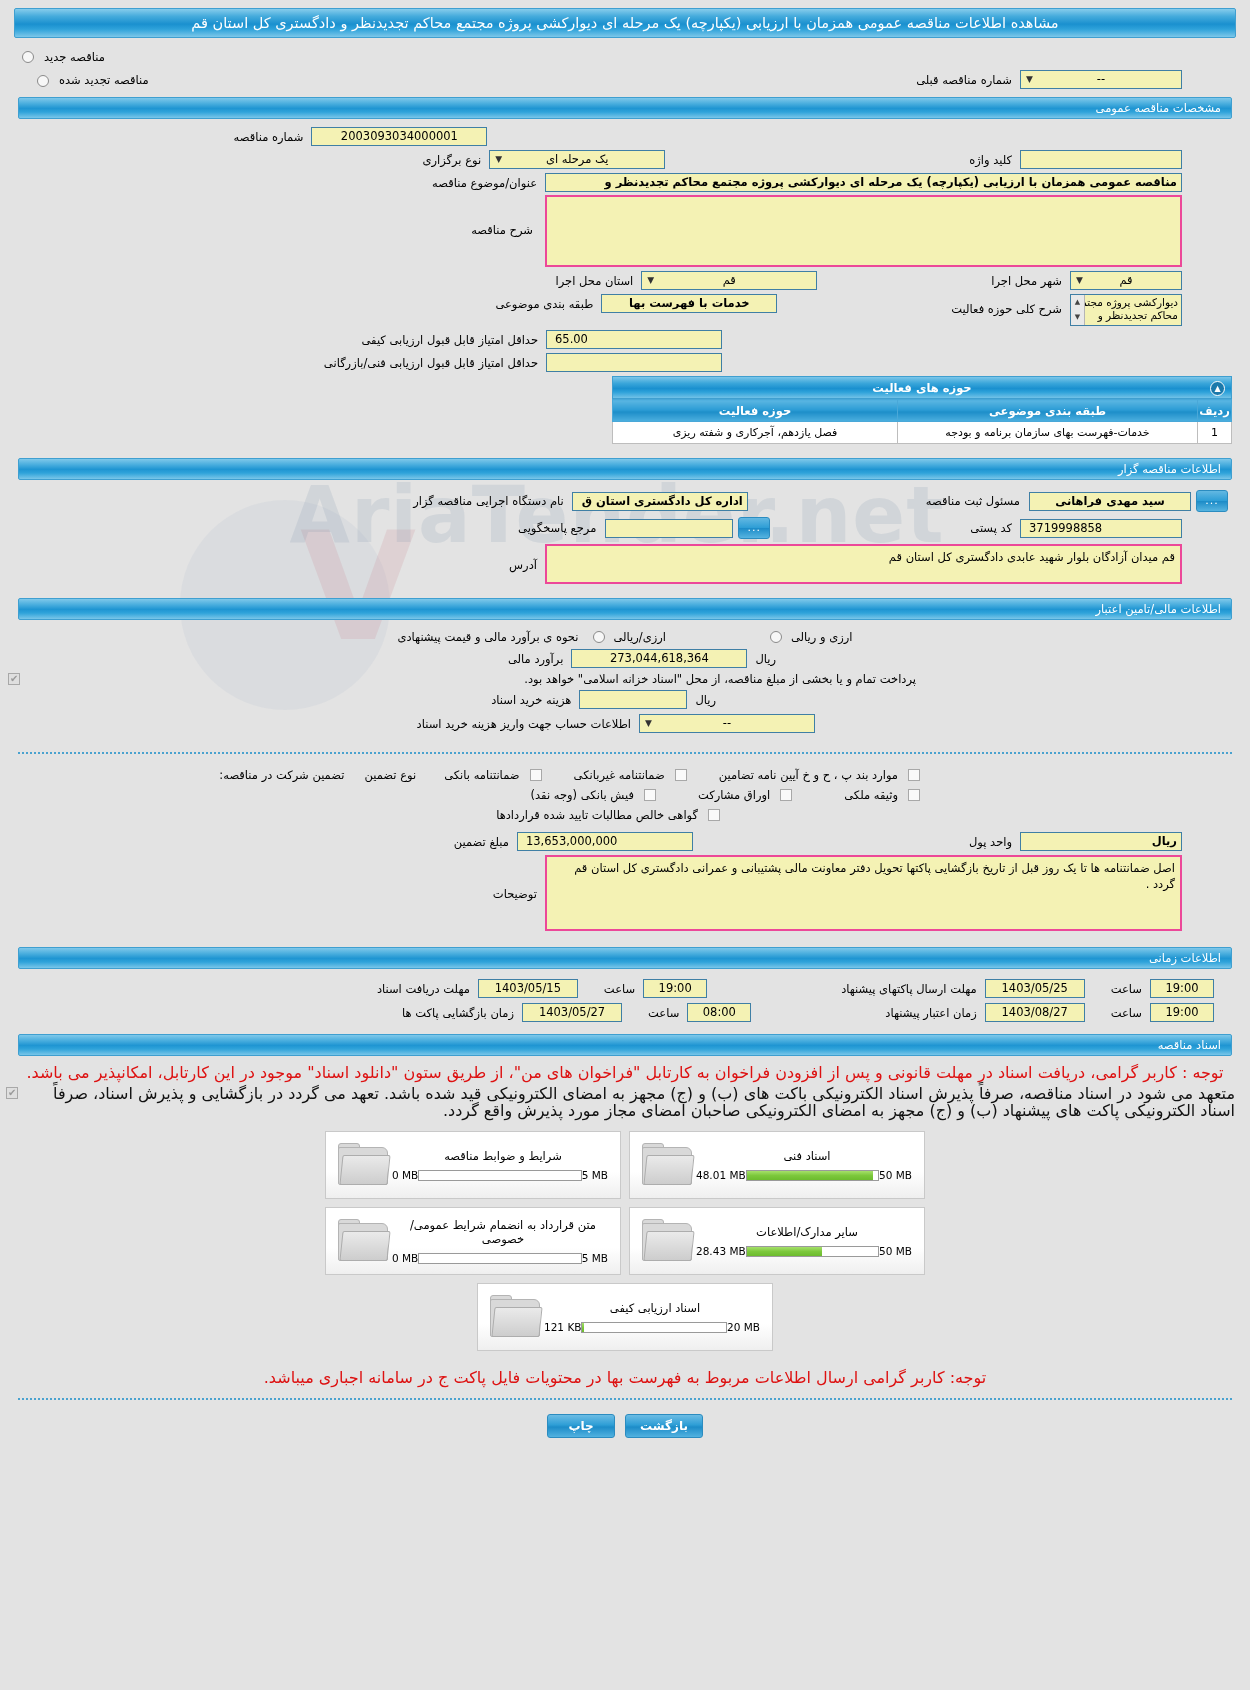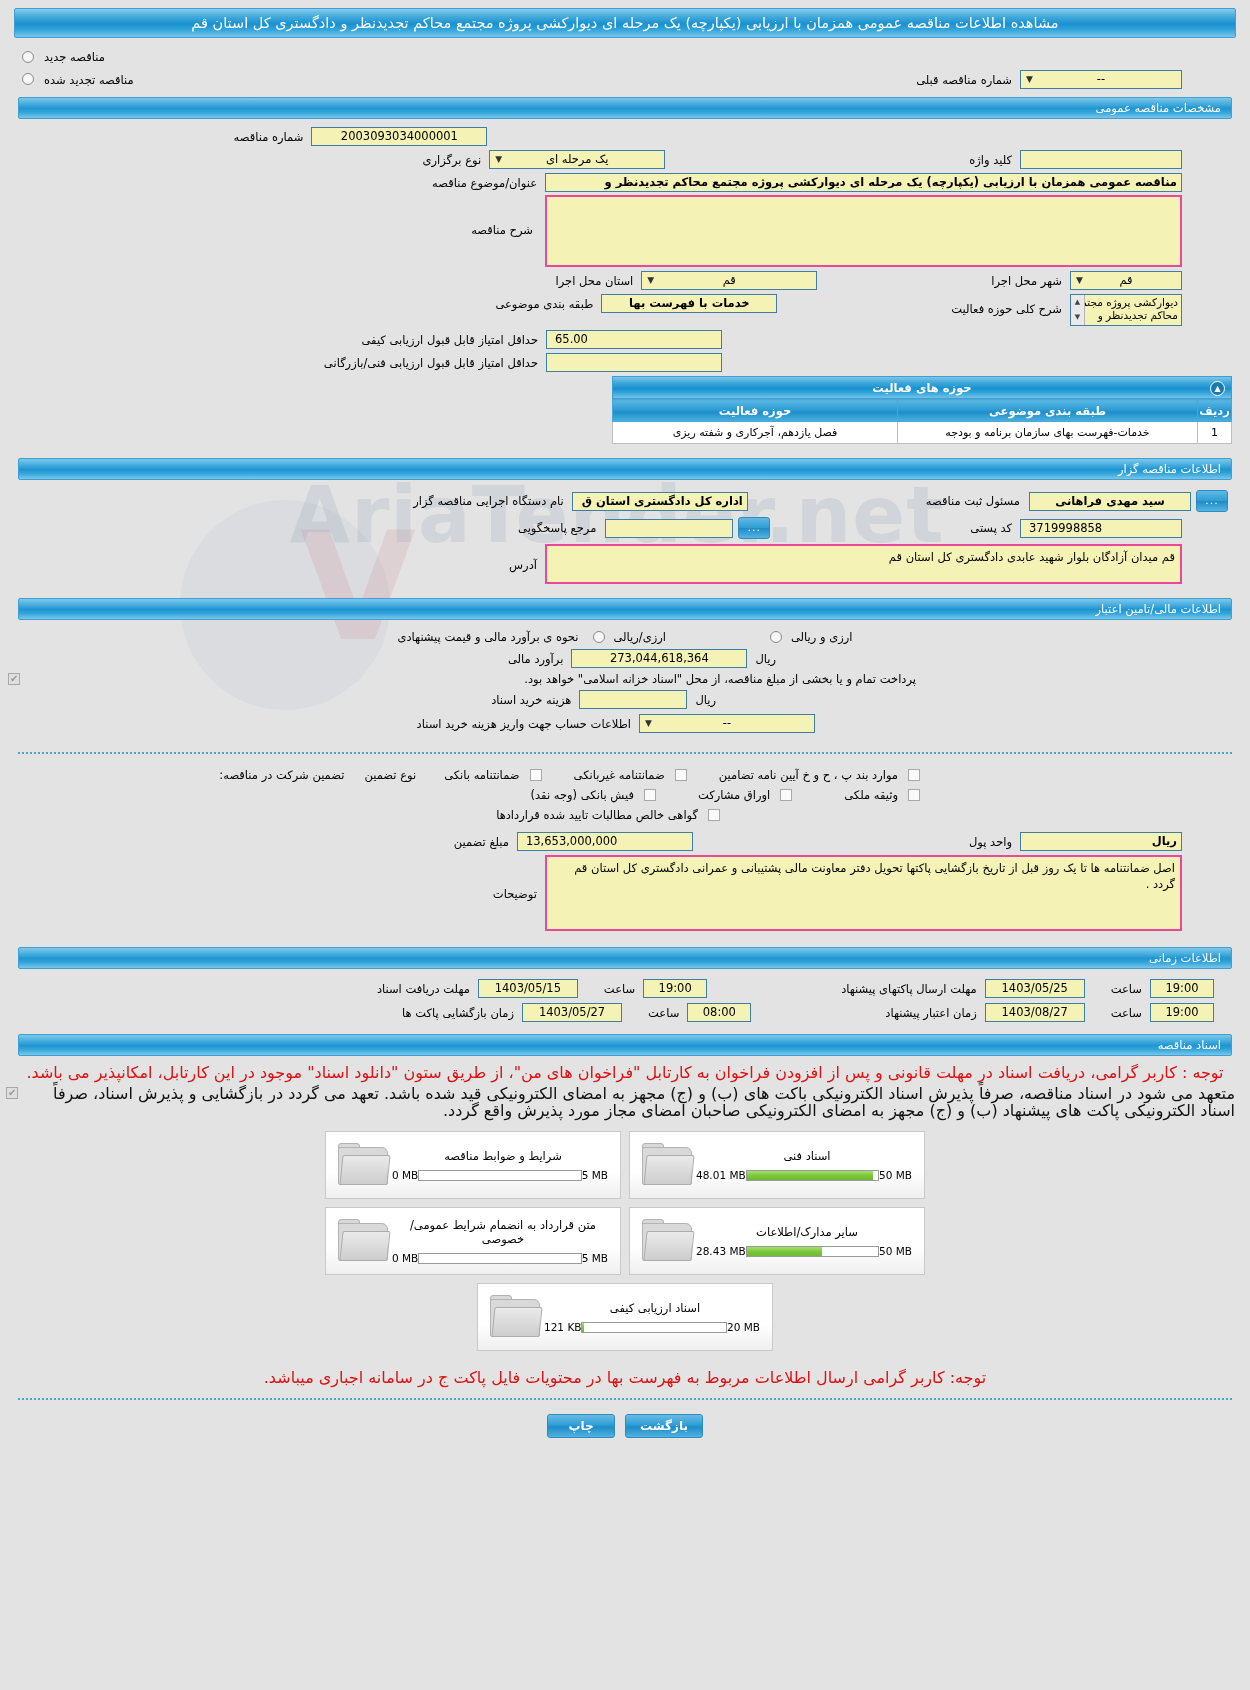--- a/index.html
+++ b/index.html
@@ -342,21 +342,21 @@
       </div>
     </div>
     <div class="row" style="margin-top:6px; align-items:center;">
       <div style="display:flex; align-items:center; gap:4px; margin-right:68px;">
         <div class="sel" style="width:162px;">
           <span class="arrow">▼</span>
           <span>--</span>
         </div>
         <span class="lbl">شماره مناقصه قبلی</span>
       </div>
-      <div style="margin-right:auto; display:flex; align-items:flex-start; gap:6px; padding-left:22px;">
+      <div style="margin-right:auto; display:flex; align-items:flex-end; gap:6px; padding-left:37px;">
         <span class="lbl">مناقصه تجدید شده</span>
         <span class="rad"></span>
       </div>
     </div>
   </div>
 
   <div class="bar">مشخصات مناقصه عمومی</div>
 
   <div style="position:relative; padding:2px 0 4px 0;">
 

